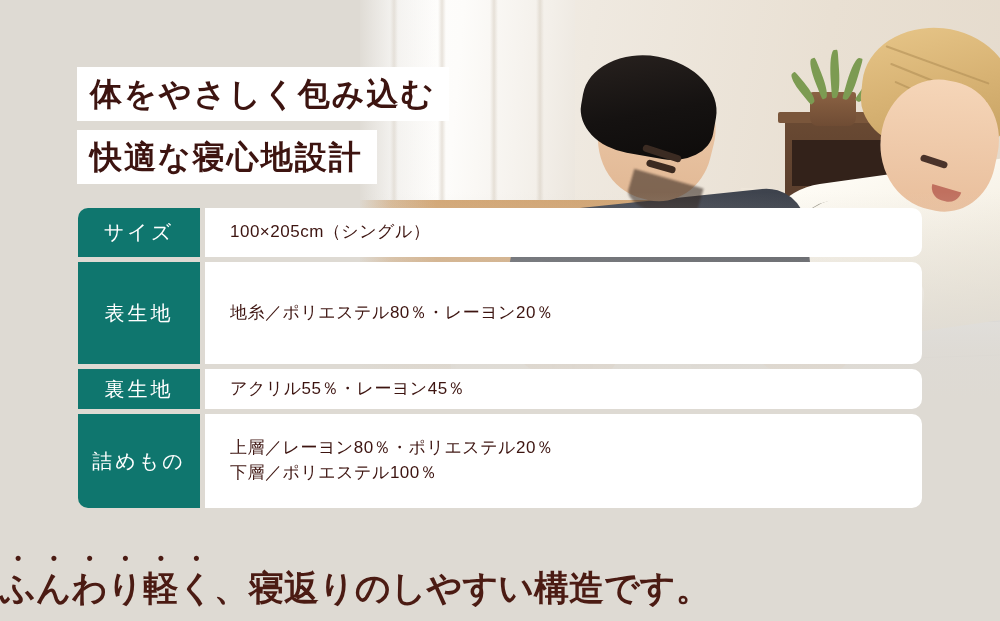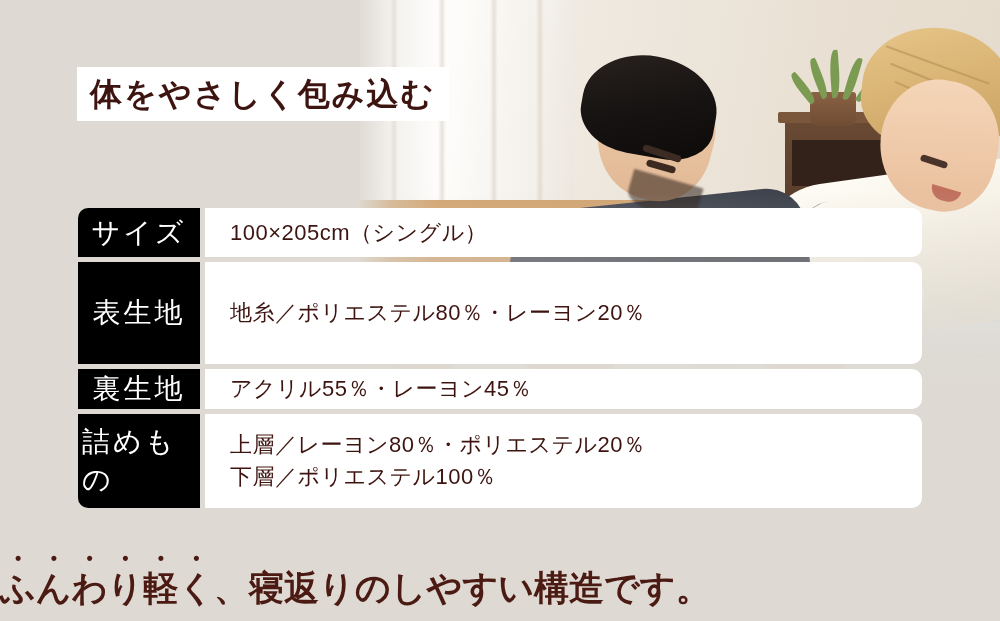--- a/index.html
+++ b/index.html
@@ -330,35 +330,35 @@
   }
   .spec-row {
     display: flex;
     align-items: stretch;
     margin-bottom: 5px;
   }
   .spec-row:last-child { margin-bottom: 0; }
 
   .spec-label {
     flex: 0 0 122px;
-    background: #000000;
+    background: #0f766e;
     color: #ffffff;
-    font-size: 28px;
+    font-size: 20px;
     letter-spacing: 3px;
     display: flex;
     align-items: center;
     justify-content: center;
     box-sizing: border-box;
     padding: 0 4px;
   }
   .spec-value {
     flex: 1 1 auto;
     background: #ffffff;
     color: #3d1410;
-    font-size: 22px;
+    font-size: 17px;
     letter-spacing: 0.5px;
     display: flex;
     flex-direction: column;
     justify-content: center;
     box-sizing: border-box;
     padding: 10px 0 10px 25px;
     margin-left: 5px;
   }
   .spec-value .vline { line-height: 1.45; white-space: nowrap; }
 
@@ -473,20 +473,21 @@
       <div class="man-brow"></div>
       <div class="man-eye"></div>
       <div class="man-beard"></div>
 
     </div>
     <div class="photo-fade"></div>
   </div>
 
   <div class="headline">
     <div class="headline-line">体をやさしく包み込む</div>
+    <div class="headline-line">快適な寝心地設計</div>
   </div>
 
   <div class="spec-table">
 
     <div class="spec-row r1">
       <div class="spec-label">サイズ</div>
       <div class="spec-value">
         <div class="vline">100×205cm（シングル）</div>
       </div>
     </div>

